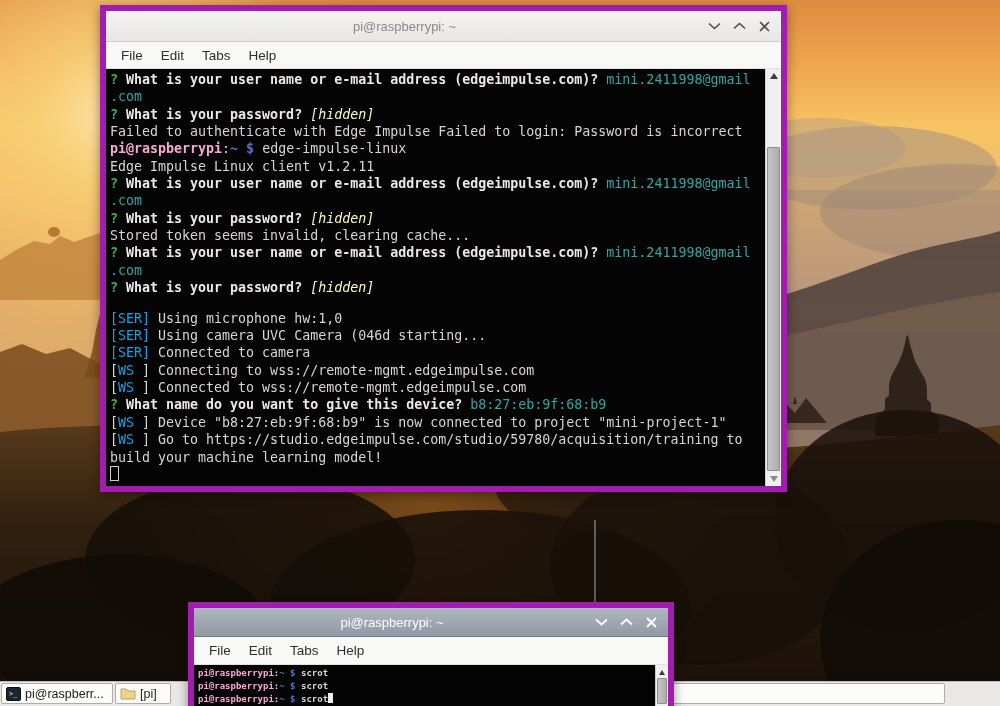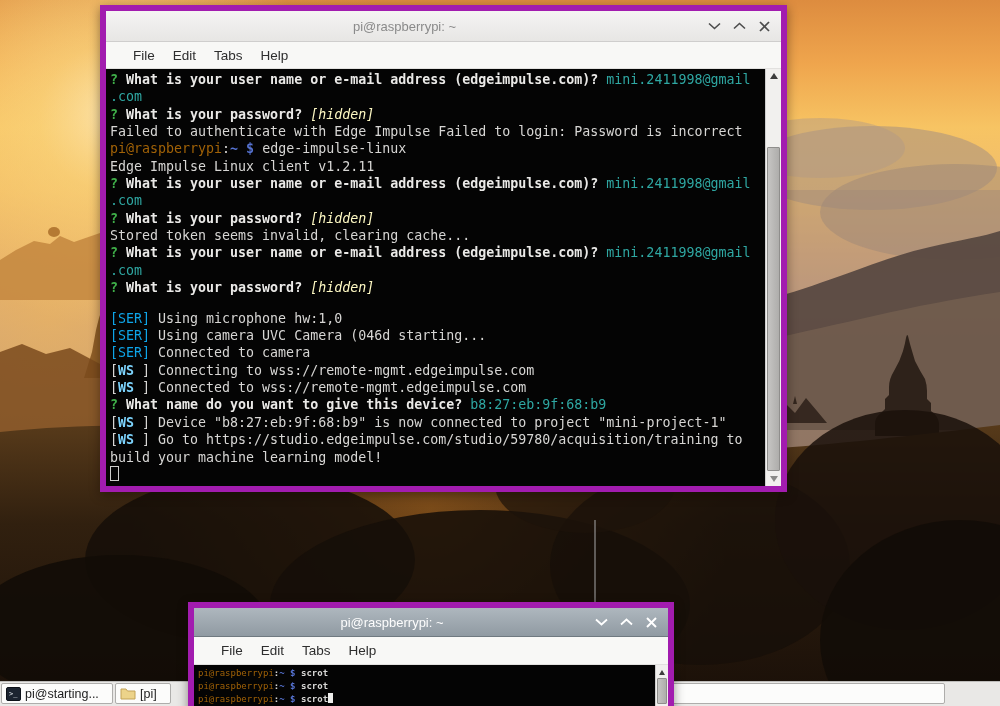--- a/index.html
+++ b/index.html
@@ -18,41 +18,41 @@
 
   .main-title{height:30px;background:linear-gradient(#f5f4f3,#e7e6e4);border-bottom:1px solid #cfcecd;}
   .main-title .title{color:#8a8a8a;}
   .main-title .winbtn svg{stroke:#4c4c4c;}
 
   .small-title{height:28px;background:linear-gradient(#aeb7be,#909aa2);border-bottom:1px solid #6f7980;}
   .small-title .title{color:#fdfdfd;}
   .small-title .winbtn svg{stroke:#ffffff;}
 
   .menubar{display:flex;align-items:center;gap:4px;background:#f8f8f6;flex:0 0 auto;
-    border-bottom:1px solid #e2e1df;padding-left:20px;}
+    border-bottom:1px solid #e2e1df;padding-left:8px;}
   .main-menu{height:26px;}
   .small-menu{height:27px;}
   .menu-item{font-size:13.5px;color:#2e2e2e;padding:3px 7px;cursor:default;}
 
   
   .termwrap{position:relative;flex:1 1 auto;background:#040404;overflow:hidden;}
   .termtext{position:absolute;top:0;bottom:0;left:0;font-family:"DejaVu Sans Mono",monospace;
     white-space:pre;}
   .main-termtext{right:2px;padding:2px 0 0 4px;font-size:13.3px;line-height:17.35px;}
   .small-termtext{right:12px;padding:2px 0 0 4px;font-size:9px;line-height:13px;font-weight:700;}
   .tline{min-height:1em;}
   .sg-q{color:#3fae49;font-weight:700}
   .sg-b{color:#eae9e7;font-weight:700}
   .sg-c{color:#2fa8a3}
   .sg-h{color:#fef9c3;font-style:italic}
   .sg-n{color:#d7d6d4}
-  .sg-u{color:#a16207;font-weight:400}
+  .sg-u{color:#f9a8d4;font-weight:700}
   .sg-l{color:#5673d2;font-weight:700}
   .sg-s{color:#0ea5e9}
-  .sg-w{color:#7dd3fc;font-weight:700}
+  .sg-w{color:#0ea5e9;font-weight:400}
   .cur-hollow{display:inline-block;width:7px;height:13px;border:1px solid #cdcdcb;vertical-align:-2px;}
   .cur-block{display:inline-block;width:5px;height:10px;background:#ededeb;vertical-align:-1px;}
 
   .scrollbar{position:absolute;top:0;bottom:0;background:#f1f0ee;border-left:1px solid #cfcecd;}
   .main-sb{right:0;width:15px;}
   .small-sb{right:0;width:12px;}
   .sb-btn{position:absolute;left:0;right:0;height:14px;display:flex;align-items:center;justify-content:center;}
   .sb-up{top:0;} .sb-down{bottom:0;}
   .tri-up{width:0;height:0;border-left:4px solid transparent;border-right:4px solid transparent;border-bottom:6px solid #3c3c3c;}
   .tri-down{width:0;height:0;border-left:4px solid transparent;border-right:4px solid transparent;border-top:6px solid #8a8a88;}
@@ -143,21 +143,21 @@
       <ellipse cx="905" cy="520" rx="130" ry="110" fill="#1a110a" opacity="0.85"></ellipse>
       <ellipse cx="960" cy="640" rx="140" ry="120" fill="#120c07" opacity="0.9"></ellipse>
       <ellipse cx="585" cy="485" rx="90" ry="48" fill="#1c120a" opacity="0.7"></ellipse>
       <rect x="594" y="520" width="2" height="85" fill="#9a9a9a" opacity="0.55"></rect>
     </svg>
   </div>
 
   <div class="taskbar">
     <div class="taskbtn" style="left:1px;width:112px;">
       <span class="term-ico">&gt;_</span>
-      <span>pi@starting...</span>
+      <span>pi@raspberr...</span>
     </div>
     <div class="taskbtn" style="left:115px;width:56px;">
       <svg width="16" height="13" viewBox="0 0 16 13">
         <path d="M1,2 L6,2 L7.5,4 L15,4 L15,12 L1,12 Z" fill="#ecd38a" stroke="#c2a257" stroke-width="1"></path>
       </svg>
       <span>[pi]</span>
     </div>
     <div class="taskbtn" style="left:655px;width:290px;">
       <span>w]</span>
     </div>

